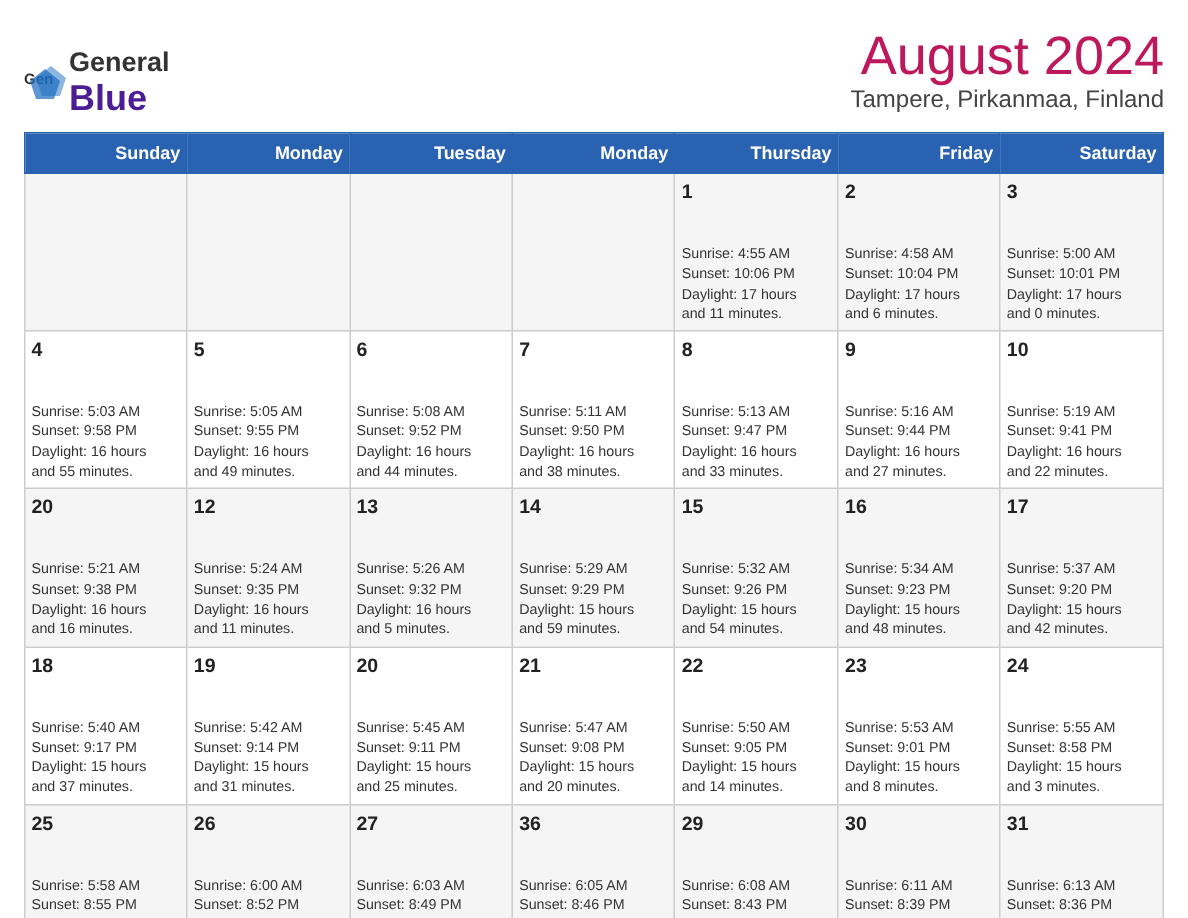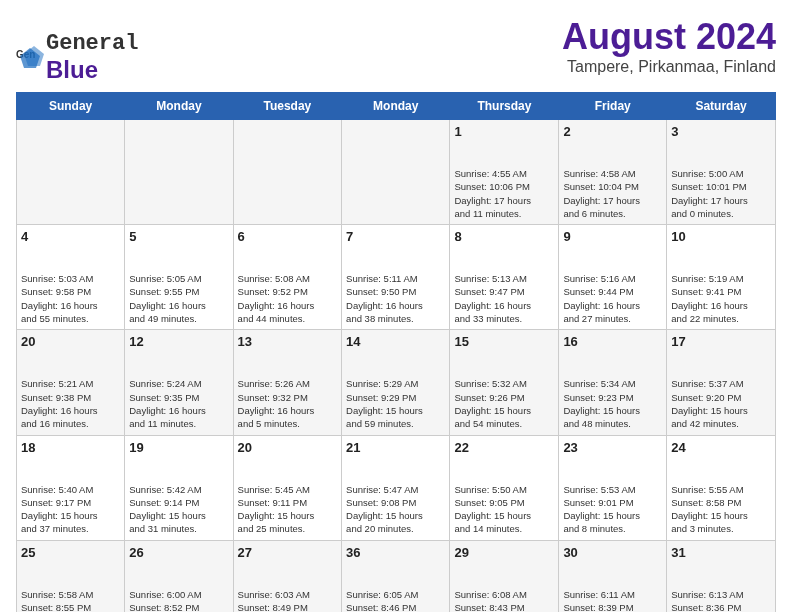--- a/index.html
+++ b/index.html
@@ -24,37 +24,37 @@
     .logo-icon {
       width: 28px;
       height: 28px;
       margin-right: 2px;
     }
     .title-area {
       text-align: right;
     }
     .main-title {
       font-size: 36px;
-      font-weight: bold;
-      color: #4c1d95;
+      font-weight: normal;
+      color: #be185d;
     }
     .subtitle {
       font-size: 16px;
       color: #444;
     }
     table {
       width: 100%;
       border-collapse: collapse;
       font-size: 10px;
     }
     thead tr th {
       background-color: #2962b0;
       color: #fff;
       padding: 6px 4px;
-      text-align: center;
+      text-align: right;
       font-size: 12px;
       font-weight: bold;
       border: 1px solid #2962b0;
     }
     tbody tr td {
       border: 1px solid #ccc;
       vertical-align: top;
       padding: 4px;
       min-height: 70px;
       width: 112px;
@@ -86,21 +86,21 @@
 <body>
 
 <div class="header-area">
   <div class="logo">
     <svg class="logo-icon" viewBox="0 0 28 28" xmlns="http://www.w3.org/2000/svg">
       <text x="0" y="14" font-size="10" fill="#333" font-weight="bold">Gen</text>
       <polygon points="14,4 24,12 20,24 8,24 4,12" fill="#1a6bbf" opacity="0.7"></polygon>
       <polygon points="18,2 28,10 24,22 12,22 8,10" fill="#1a6bbf" opacity="0.5"></polygon>
     </svg>
     <div>
-      <span style="font-size:22px;font-weight:bold;color:#333;font-family:Liberation Mono, monospace;">General</span><br>
+      <span style="font-size:18px;font-weight:bold;color:#333;">General</span><br>
       <span style="font-size:24px;font-weight:bold;color:#4c1d95;">Blue</span>
     </div>
   </div>
   <div class="title-area">
     <div class="main-title">August 2024</div>
     <div class="subtitle">Tampere, Pirkanmaa, Finland</div>
   </div>
 </div>
 
 <table>

